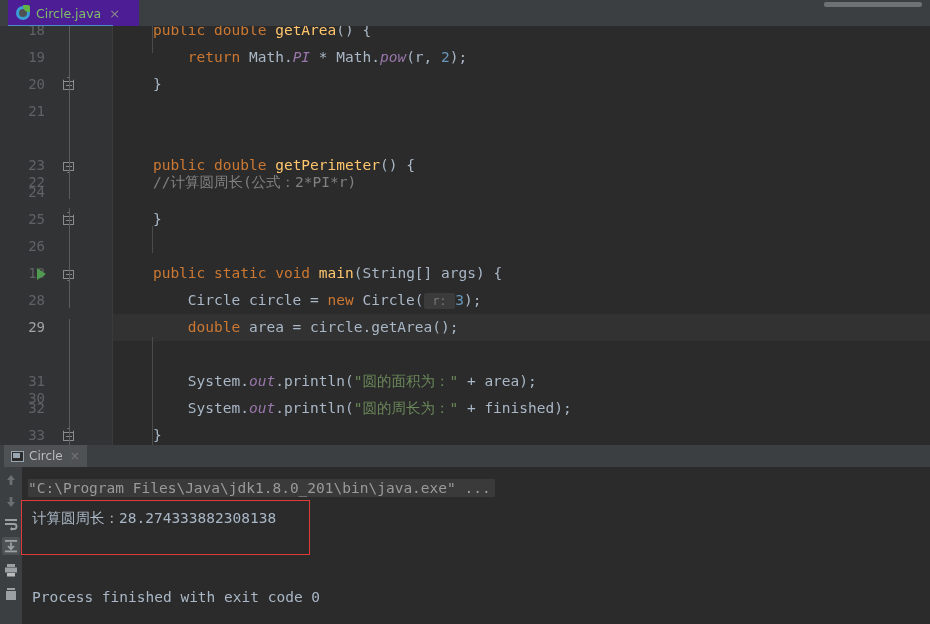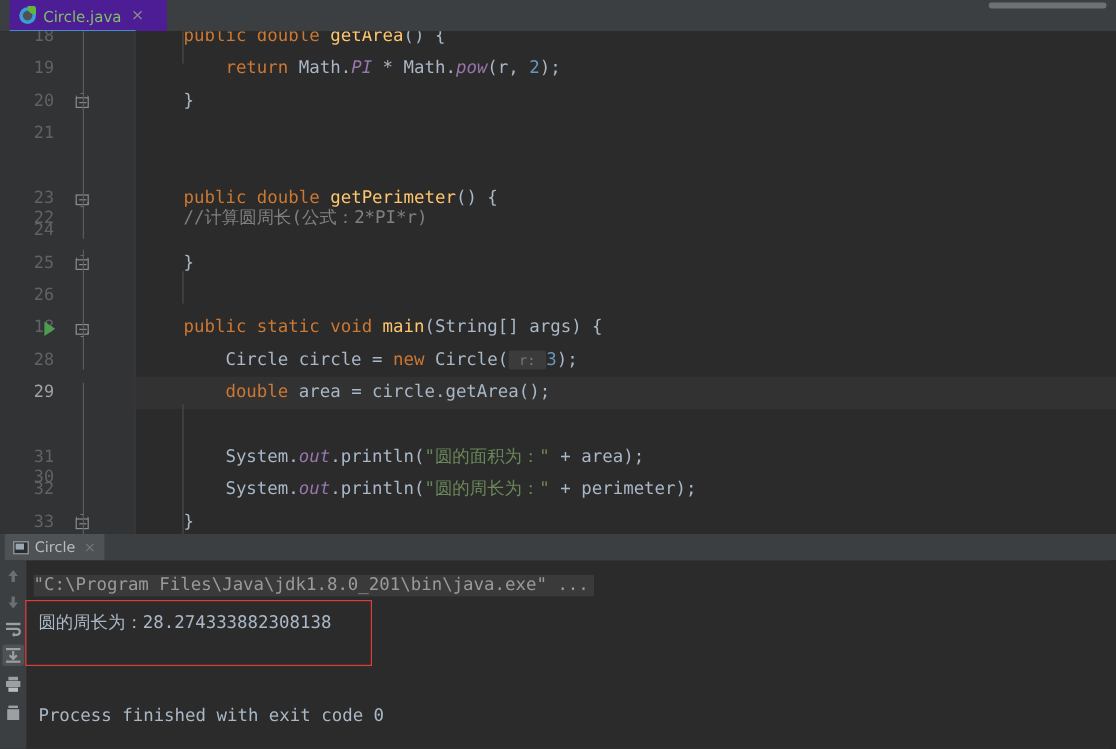--- a/index.html
+++ b/index.html
@@ -293,21 +293,21 @@
         <div class="row" style="top: 99px; margin-top: 44px;"><span class="lineno">22</span><span class="code"><span class="cmt">    //计算圆周长(公式：2*PI*r)</span></span></div>
         <div class="row" style="top: 126px;"><span class="lineno">23</span><span class="code"><span class="pln">    </span><span class="kw">public</span><span class="pln"> </span><span class="kw">double</span><span class="pln"> </span><span class="mth">getPerimeter</span><span class="pln">() {</span></span></div>
         <div class="row" style="top: 153px;"><span class="lineno">24</span></div>
         <div class="row" style="top: 180px;"><span class="lineno">25</span><span class="code"><span class="pln">    }</span></span></div>
         <div class="row" style="top: 207px; padding-left: 44px;"><span class="lineno">26</span><span class="code"></span></div>
         <div class="row" style="top: 234px;"><span class="lineno">18</span><span class="code"><span class="pln">    </span><span class="kw">public</span><span class="pln"> </span><span class="kw">static</span><span class="pln"> </span><span class="kw">void</span><span class="pln"> </span><span class="mth">main</span><span class="pln">(String[] args) {</span></span></div>
         <div class="row" style="top: 261px;"><span class="lineno">28</span><span class="code"><span class="pln">        Circle circle = </span><span class="kw">new</span><span class="pln"> Circle(</span><span class="hint"> r: </span><span class="num">3</span><span class="pln">);</span></span></div>
         <div class="row current" style="top: 288px;"><div class="rowhl"></div><span class="lineno">29</span><span class="code"><span class="pln">        </span><span class="kw">double</span><span class="pln"> area = circle.getArea();</span></span></div>
         <div class="row" style="top: 315px; margin-top: 44px;"><span class="lineno">30</span></div>
         <div class="row" style="top: 342px;"><span class="lineno">31</span><span class="code"><span class="pln">        System.</span><span class="fld">out</span><span class="pln">.println(</span><span class="str">"圆的面积为："</span><span class="pln"> + area);</span></span></div>
-        <div class="row" style="top: 369px;"><span class="lineno">32</span><span class="code"><span class="pln">        System.</span><span class="fld">out</span><span class="pln">.println(</span><span class="str">"圆的周长为："</span><span class="pln"> + perimeter);</span></span></div>
+        <div class="row" style="top: 369px;"><span class="lineno">32</span><span class="code"><span class="pln">        System.</span><span class="fld">out</span><span class="pln">.println(</span><span class="str">"圆的周长为："</span><span class="pln"> + finished);</span></span></div>
         <div class="row" style="top: 396px;"><span class="lineno">33</span><span class="code"><span class="pln">    }</span></span></div>
       </div>
   <div class="fold up" style="top: 52px;">
         <div class="box"></div>
         <div class="minus"></div>
         <div style="position: absolute; left: 0px; width: 11px; height: 5px; border-left: 1px solid rgb(138, 141, 142); border-right: 1px solid rgb(138, 141, 142); box-sizing: border-box; top: -1px; clip-path: polygon(50% 0px, 100% 60%, 100% 100%, 0px 100%, 0px 60%); border-top: 1px solid rgb(138, 141, 142);"></div>
       </div>
       <div class="fold down" style="top: 133px;">
         <div class="box"></div>
         <div class="minus"></div>
@@ -388,20 +388,20 @@
       <div class="sbtn" style="top:118px">
         <svg width="18" height="18" viewBox="0 0 18 18">
           <rect x="5" y="3" width="8" height="2" fill="#9aa0a4"></rect>
           <rect x="4" y="6" width="10" height="9" fill="#9aa0a4"></rect>
         </svg>
       </div>
     </div>
 
     <div class="console">
       <div class="cline cmd" style="top:12px">"C:\Program Files\Java\jdk1.8.0_201\bin\java.exe" ...</div>
-      <div class="cline" style="top:42px">圆的周长为：28.274333882308138</div>
+      <div class="cline" style="top:42px">计算圆周长：28.274333882308138</div>
       <div class="cline" style="top:122px">Process finished with exit code 0</div>
     </div>
 
     <div class="redbox" id="redbox" style="left: 21px; top: 55px; width: 289px; height: 55px; border-color: rgb(224, 59, 59);"></div>
   </div>
 
 </div>
 
 </body></html>

